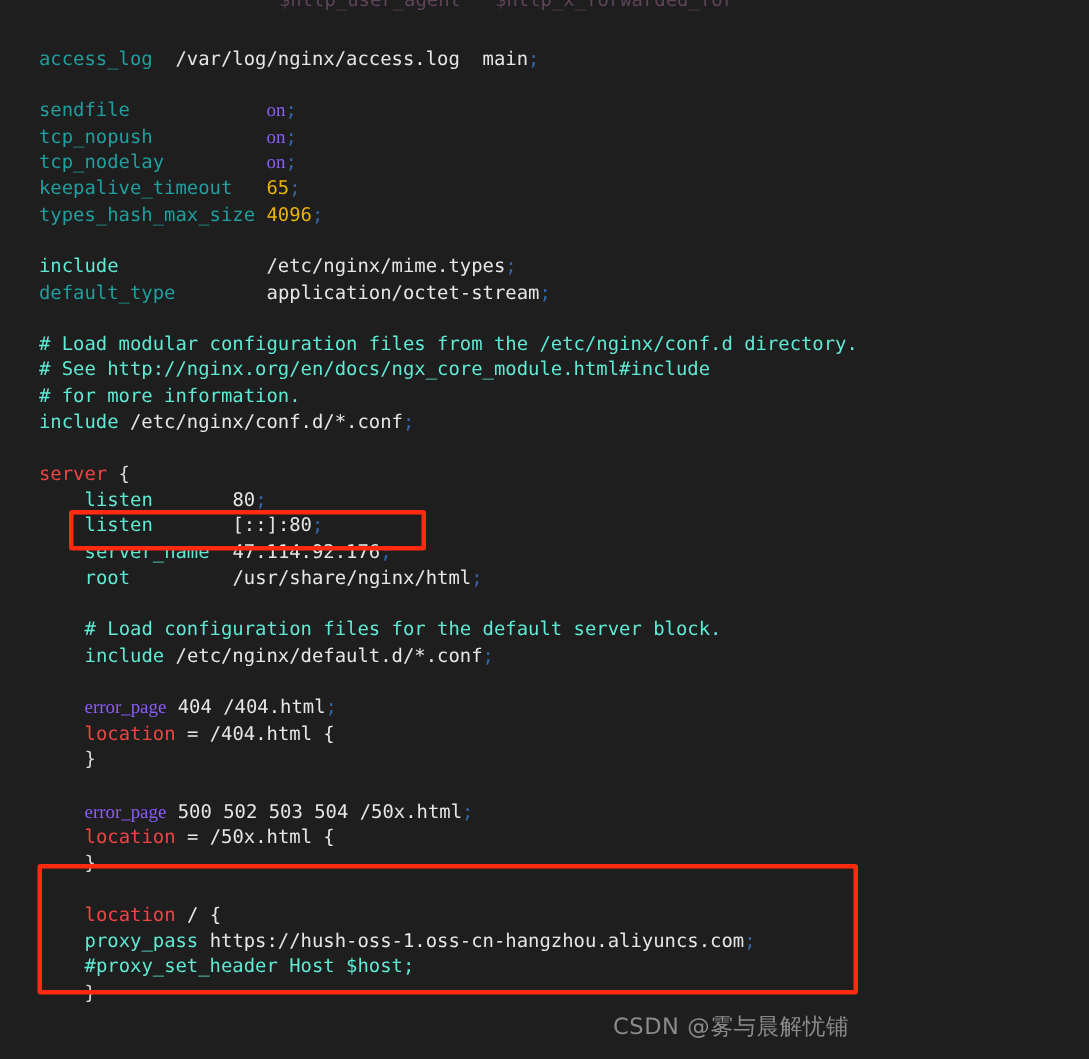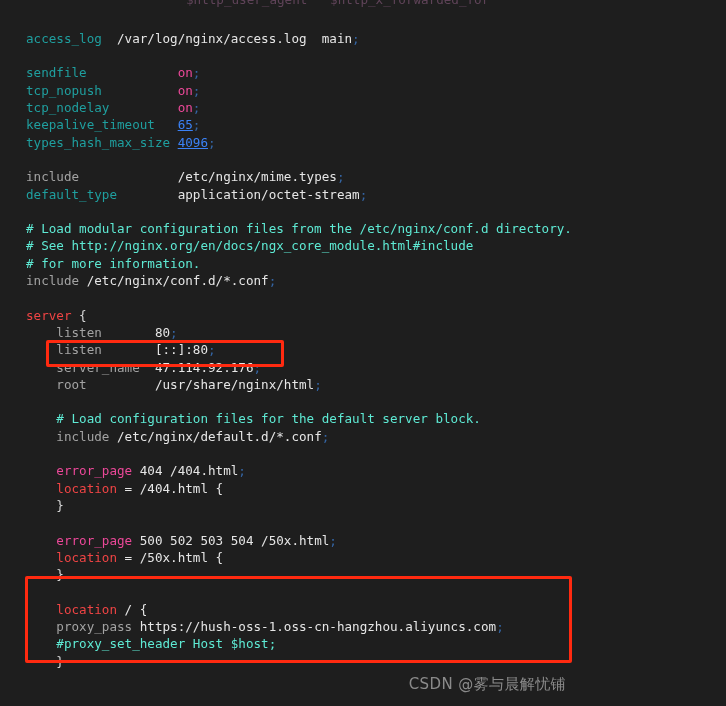--- a/index.html
+++ b/index.html
@@ -28,25 +28,25 @@
     line-height: 17.3px;
     white-space: pre;
     letter-spacing: 0px;
   }
   .line {
     height: 17.3px;
     white-space: pre;
   }
   
   .k-dir    { color: #1f9f9f; }   
-  .k-inc    { color: #a3a3a3; }   
+  .k-inc    { color: #5eead4; }   
   .k-blk    { color: #ef4444; }   
-  .k-err    { color: #ec4899; }   
+  .k-err    { color: #8b5cf6; font-family: Liberation Serif, serif; }   
   .k-val    { color: #e6e6e6; }   
-  .k-num    { color: #3b82f6; text-decoration: underline; }
+  .k-num    { color: #eab308; }
   .k-cmt    { color: #5eead4; }   
   .k-punc   { color: #3465a4; }   
   .k-brace  { color: #d8d8d8; }
 
   
   #clipped-line {
     position: absolute;
     left: 186px;
     top: -9px;
     font-size: 12.6px;

